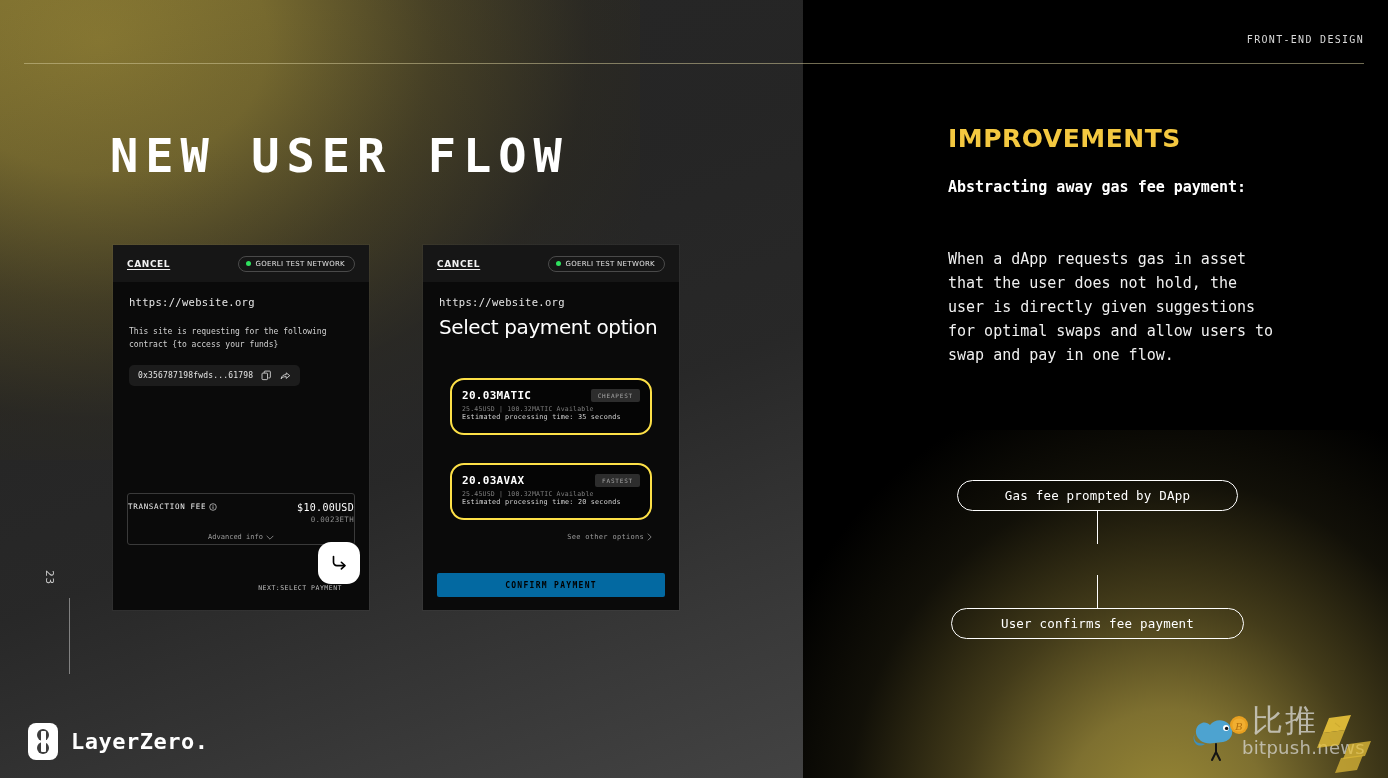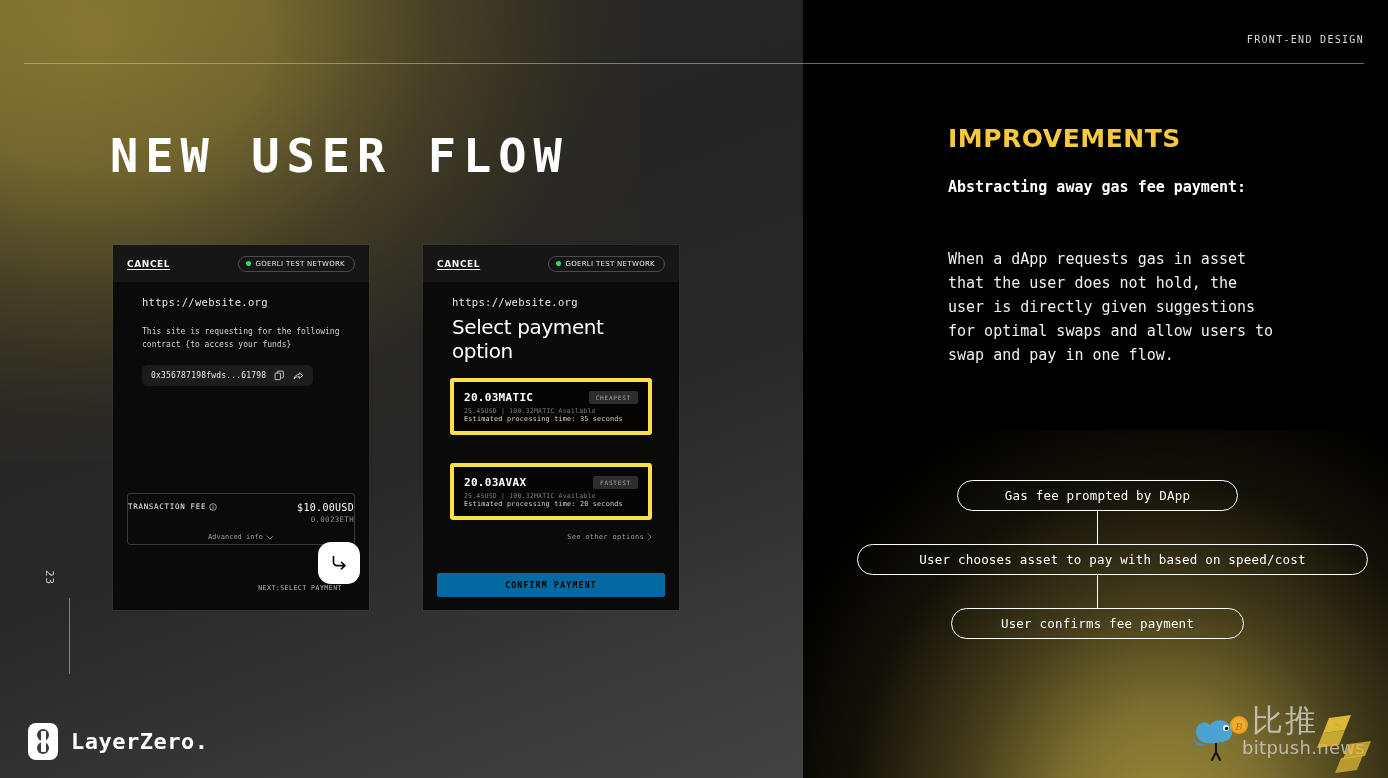--- a/index.html
+++ b/index.html
@@ -86,21 +86,21 @@
     display:flex; align-items:center; gap:4px;
     border:1px solid #4a4a4a; border-radius:20px;
     padding:3px 9px 3px 7px;
   }
   .net-dot { width:5px; height:5px; border-radius:50%; background:#2ee05e; flex:none; }
   .net-txt {
     font-size:7px; color:#e2e2e2; letter-spacing:0.3px;
     font-family:"DejaVu Sans", sans-serif; white-space:nowrap;
   }
 
-  .ph-body { position:absolute; left:0; top:37px; width:100%; bottom:0; padding:0 29px; }
+  .ph-body { position:absolute; left:0; top:37px; width:100%; bottom:0; padding:0 16px; }
 
   .ph-url {
     margin-top:14px; font-size:10.5px; color:#e6e6e6; letter-spacing:0.3px;
     font-family:"DejaVu Sans Mono", monospace;
   }
   .ph-head {
     margin-top:7px; font-size:20px; line-height:1.22; color:#ffffff;
     font-family:"DejaVu Sans", sans-serif; font-weight:400; letter-spacing:-0.4px;
   }
   .ph-sub {
@@ -138,21 +138,21 @@
   }
   .fab {
     position:absolute; right:9px; bottom:26px;
     width:42px; height:42px; border-radius:13px; background:#ffffff;
     display:flex; align-items:center; justify-content:center;
   }
 
   
   .opt-card {
     position:absolute; left:27px; width:202px;
-    border:4px solid #fde047; border-radius:3px;
+    border:2px solid #fde047; border-radius:14px;
     background:#050505; padding:9px 10px 8px 10px;
   }
   .opt-1 { top:133px; height:57px; }
   .opt-2 { top:218px; height:57px; }
   .opt-head { display:flex; justify-content:space-between; align-items:flex-start; }
   .opt-amt { font-size:11px; color:#ffffff; letter-spacing:0.3px; font-weight:bold; }
   .opt-badge {
     background:#2d2d2d; color:#a5a5a5; font-size:6px; letter-spacing:0.8px;
     padding:3px 7px; border-radius:2px;
   }
@@ -357,21 +357,20 @@
   </div>
 
   <div class="imp-title">IMPROVEMENTS</div>
   <div class="imp-lead">Abstracting away gas fee payment:</div>
   <div class="imp-body">When a dApp requests gas in asset that the user does not hold, the user is directly given suggestions for optimal swaps and allow users to swap and pay in one flow.</div>
 
   <div class="flow">
     <div class="conn conn-1"></div>
     <div class="conn conn-2"></div>
     <div class="pill pill-1">Gas fee prompted by DApp</div>
-    <div class="pill pill-2">User chooses asset to pay with based on speed/cost</div>
     <div class="pill pill-3">User confirms fee payment</div>
   </div>
 
   <div class="logo-wrap">
     <div class="logo-mark">
       <div class="logo-bar"></div>
     </div>
     <div class="logo-txt">LayerZero.</div>
   </div>
 

